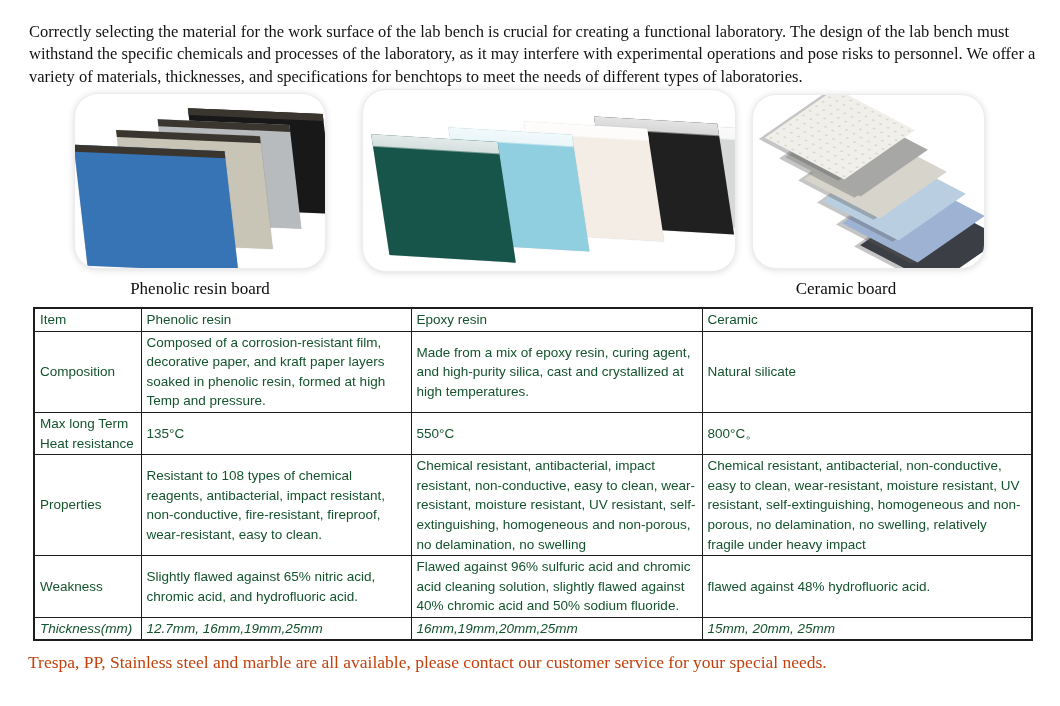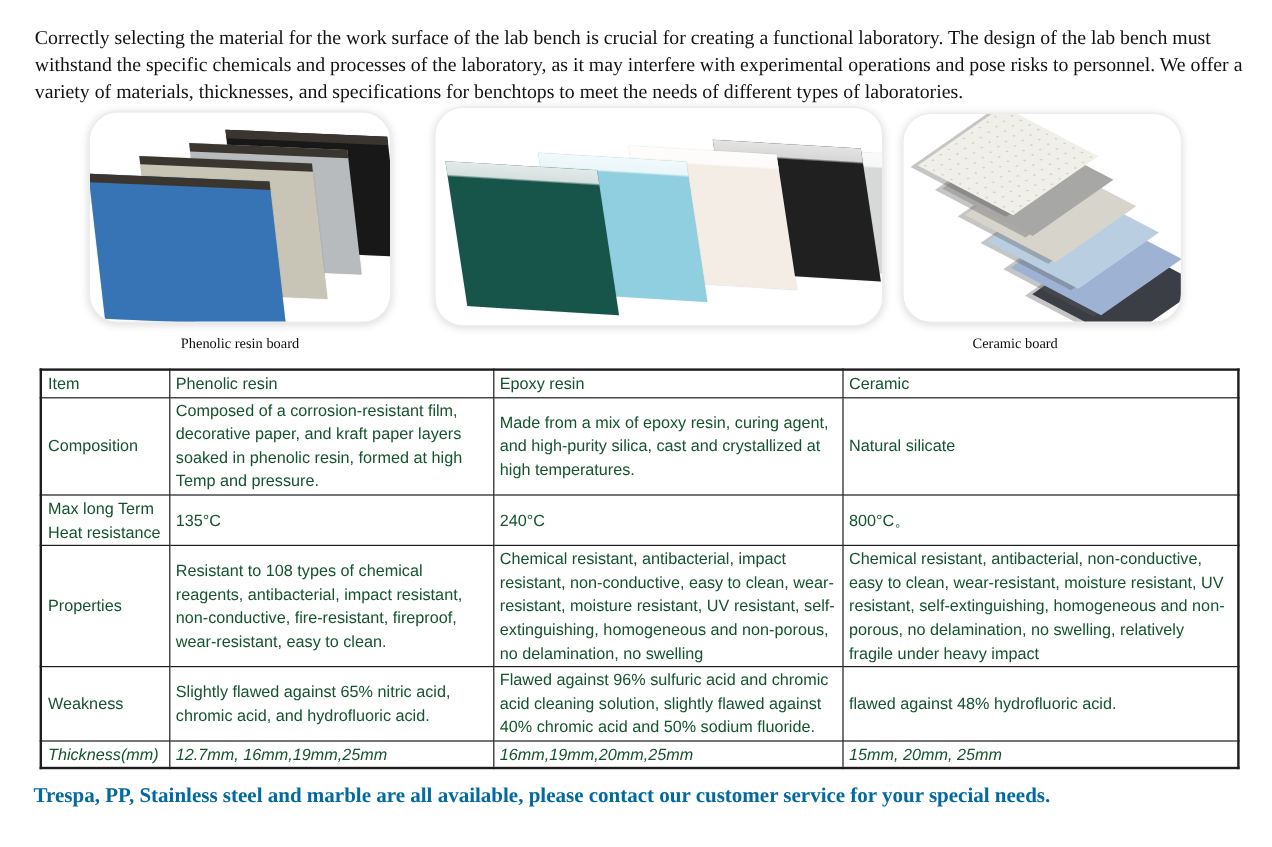--- a/index.html
+++ b/index.html
@@ -26,21 +26,21 @@
     overflow: hidden;
   }
   .card1 { left: 74px;  top: 5px; width: 252px; height: 176px; }
   .card2 { left: 362px; top: 1px; width: 374px; height: 183px; }
   .card3 { left: 752px; top: 6px; width: 233px; height: 175px; }
 
   .caption {
     position: absolute;
     top: 191px;
     text-align: center;
-    font-size: 12px;
+    font-size: 17px;
     color: #0d0d0d;
   }
   .cap1 { left: 74px;  width: 252px; }
   .cap2 { left: 362px; width: 374px; }
   .cap3 { left: 706px; width: 280px; }
 
   
   .pboard {
     position: absolute;
     border-top: 7px solid #3a352e;
@@ -103,22 +103,22 @@
   .r0 td { height: 79px; }
   .r1 td { height: 40px; }
   .r2 td { height: 101px; }
   .r3 td { height: 56px; }
   .r4 td { height: 17px; font-style: italic; }
 
   
   .footer {
     margin: 11px 20px 0 28px;
     font-size: 17.5px;
-    font-weight: bold;
-    color: #0369a1;
+    font-weight: normal;
+    color: #c2410c;
   }
 </style>
 </head>
 <body>
 
 <p class="intro">Correctly selecting the material for the work surface of the lab bench is crucial for creating a functional laboratory. The design of the lab bench must withstand the specific chemicals and processes of the laboratory, as it may interfere with experimental operations and pose risks to personnel. We offer a variety of materials, thicknesses, and specifications for benchtops to meet the needs of different types of laboratories.</p>
 
 <div class="cards">
 
   <div class="card card1">
@@ -165,21 +165,21 @@
     </tr>
     <tr class="r0">
       <td>Composition</td>
       <td>Composed of a corrosion-resistant film, decorative paper, and kraft paper layers soaked in phenolic resin, formed at high Temp and pressure.</td>
       <td>Made from a mix of epoxy resin, curing agent, and high-purity silica, cast and crystallized at high temperatures.</td>
       <td>Natural silicate</td>
     </tr>
     <tr class="r1">
       <td>Max long Term Heat resistance</td>
       <td>135°C</td>
-      <td>240°C</td>
+      <td>550°C</td>
       <td>800°C。</td>
     </tr>
     <tr class="r2">
       <td>Properties</td>
       <td>Resistant to 108 types of chemical reagents, antibacterial, impact resistant, non-conductive, fire-resistant, fireproof, wear-resistant, easy to clean.</td>
       <td>Chemical resistant, antibacterial, impact resistant, non-conductive, easy to clean, wear-resistant, moisture resistant, UV resistant, self-extinguishing, homogeneous and non-porous, no delamination, no swelling</td>
       <td>Chemical resistant, antibacterial, non-conductive, easy to clean, wear-resistant, moisture resistant, UV resistant, self-extinguishing, homogeneous and non-porous, no delamination, no swelling, relatively fragile under heavy impact</td>
     </tr>
     <tr class="r3">
       <td>Weakness</td>

